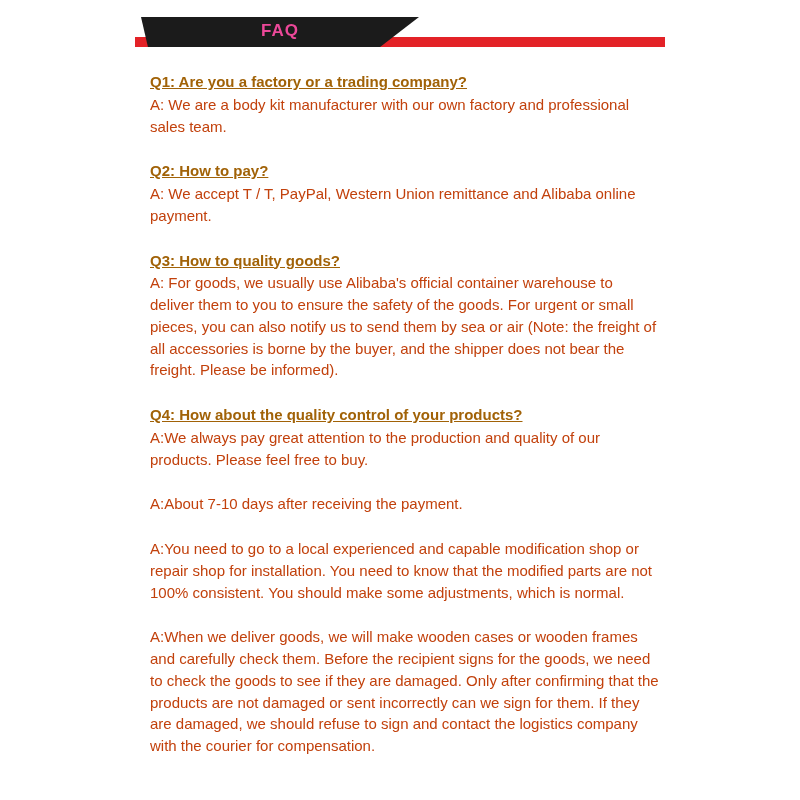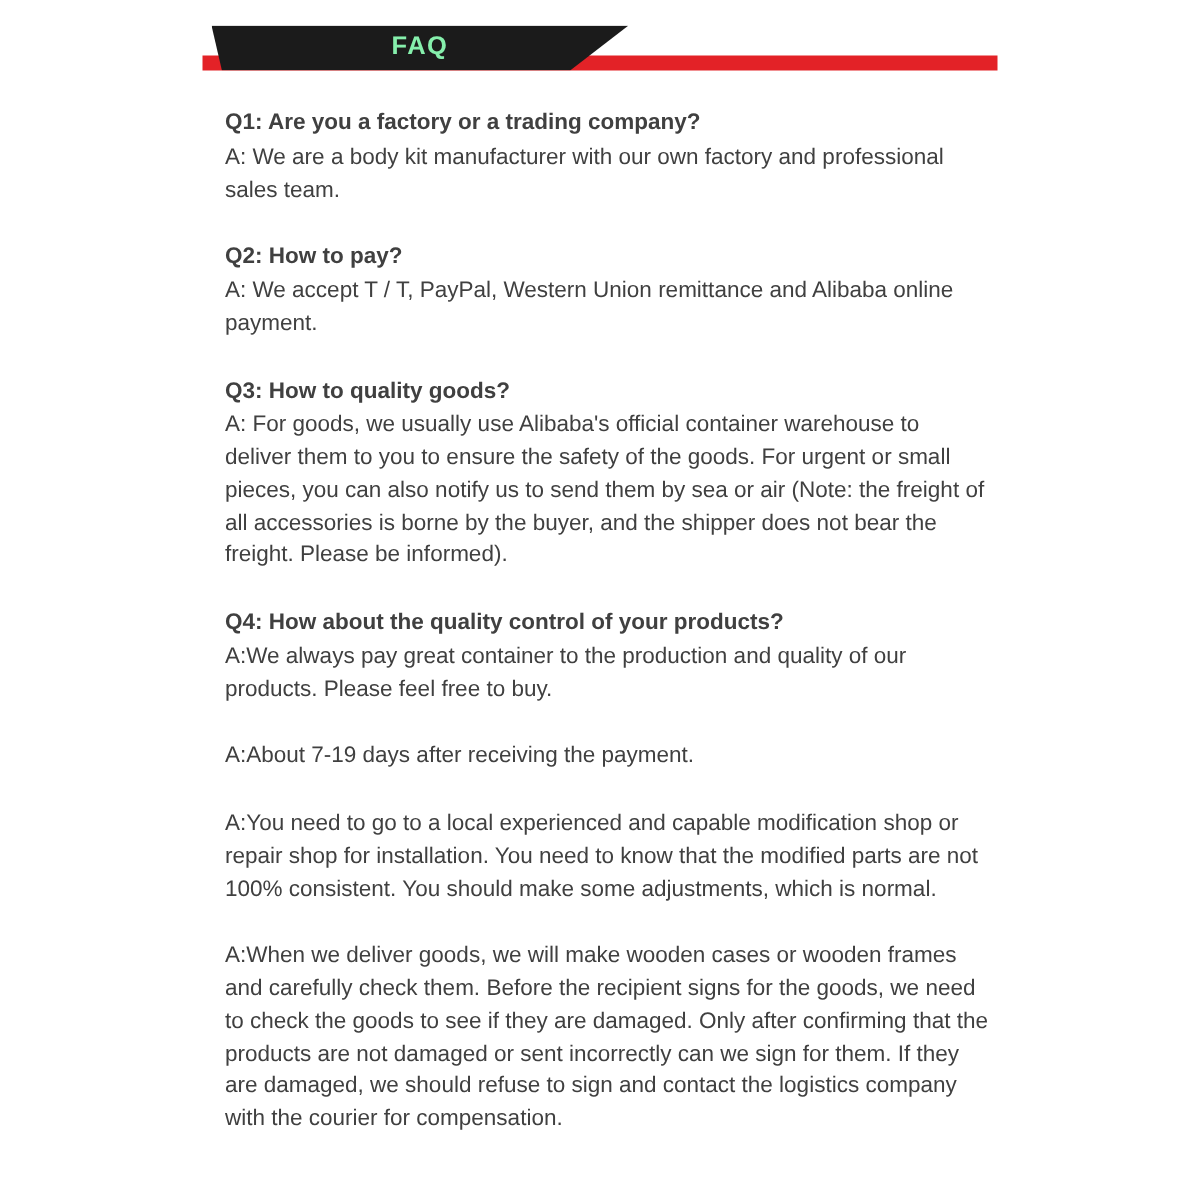--- a/index.html
+++ b/index.html
@@ -41,48 +41,49 @@
     top: 0;
     width: 278px;
     height: 30px;
     background: var(--ribbon, #1b1b1b);
     clip-path: polygon(0 0, 100% 0, 86% 100%, 2.5% 100%);
     display: flex;
     align-items: center;
     justify-content: center;
   }
   .ribbon-title {
-    color: #86efac;
+    color: #ec4899;
     font-size: 17px;
     font-weight: bold;
     letter-spacing: 1px;
     line-height: 1;
     padding-bottom: 4px;
   }
   
   .faq-list {
     width: 530px;
     margin: 24px auto 0 auto;
     padding-left: 15px;
     padding-right: 5px;
   }
   .faq-item {
     margin-bottom: 23px;
   }
   .faq-question {
     font-size: 15px;
     font-weight: bold;
-    color: #404040;
+    color: #a16207;
     line-height: 1.45;
     margin-bottom: 1px;
+    text-decoration: underline;
   }
   .faq-answer {
     font-size: 15px;
     font-weight: normal;
-    color: #404040;
+    color: #c2410c;
     line-height: 1.45;
   }
 </style>
 </head>
 <body>
 
 <div class="page">
 
   <div class="header">
     <div class="red-bar"></div>
@@ -102,25 +103,25 @@
       <div class="faq-answer">A: We accept T / T, PayPal, Western Union remittance and Alibaba online payment.</div>
     </div>
 
     <div class="faq-item">
       <div class="faq-question">Q3: How to quality goods?</div>
       <div class="faq-answer">A: For goods, we usually use Alibaba's official container warehouse to deliver them to you to ensure the safety of the goods. For urgent or small pieces, you can also notify us to send them by sea or air (Note: the freight of all accessories is borne by the buyer, and the shipper does not bear the freight. Please be informed).</div>
     </div>
 
     <div class="faq-item">
       <div class="faq-question">Q4: How about the quality control of your products?</div>
-      <div class="faq-answer">A:We always pay great container to the production and quality of our products. Please feel free to buy.</div>
+      <div class="faq-answer">A:We always pay great attention to the production and quality of our products. Please feel free to buy.</div>
     </div>
 
     <div class="faq-item">
-      <div class="faq-answer">A:About 7-19 days after receiving the payment.</div>
+      <div class="faq-answer">A:About 7-10 days after receiving the payment.</div>
     </div>
 
     <div class="faq-item">
       <div class="faq-answer">A:You need to go to a local experienced and capable modification shop or repair shop for installation. You need to know that the modified parts are not 100% consistent. You should make some adjustments, which is normal.</div>
     </div>
 
     <div class="faq-item">
       <div class="faq-answer">A:When we deliver goods, we will make wooden cases or wooden frames and carefully check them. Before the recipient signs for the goods, we need to check the goods to see if they are damaged. Only after confirming that the products are not damaged or sent incorrectly can we sign for them. If they are damaged, we should refuse to sign and contact the logistics company with the courier for compensation.</div>
     </div>
   </div>

